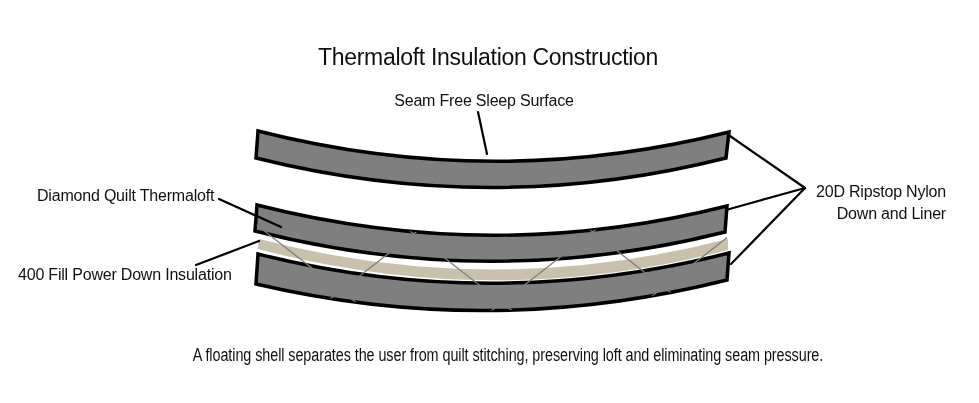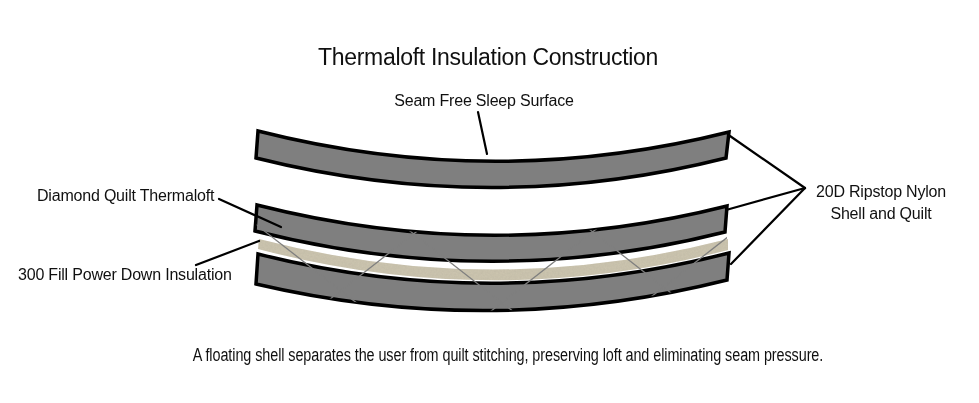--- a/index.html
+++ b/index.html
@@ -7,21 +7,21 @@
     position:relative;width:979px;height:403px;background:#ffffff;overflow:hidden;
     font-family:"Liberation Sans","DejaVu Sans",sans-serif;color:#111;
   }
   .canvas svg{position:absolute;left:0;top:0;}
   .txt{position:absolute;white-space:nowrap;color:#101010;letter-spacing:-0.2px;}
   .title{top:44px;left:0;width:976px;text-align:center;font-size:23px;letter-spacing:-0.3px;}
   .lbl{font-size:16px;line-height:19px;}
   .lbl-sleep{top:91px;left:484px;transform:translateX(-50%);}
   .lbl-quilt{top:186px;left:37px;}
   .lbl-down{top:265px;left:18px;}
-  .lbl-shell{top:181px;left:881px;transform:translateX(-50%);text-align:center;line-height:22px;}
+  .lbl-shell{top:181px;left:881px;transform:translateX(-50%);text-align:right;line-height:22px;}
   .caption{top:345px;left:23px;width:970px;text-align:center;font-size:18px;line-height:21px;}
   .caption .squeeze{display:inline-block;transform:scaleX(0.8);transform-origin:center;letter-spacing:-0.1px;}
   .band{stroke:#000;stroke-width:3.5;stroke-linejoin:miter;}
   .leader{stroke:#000;stroke-width:2.2;fill:none;stroke-linecap:round;}
   .stitch{stroke-width:1.3;fill:none;}
 </style>
 </head>
 <body>
 
 <div class="canvas">
@@ -65,24 +65,24 @@
     <line class="leader" x1="726" y1="210" x2="805" y2="188"></line>
     <line class="leader" x1="731" y1="264" x2="805" y2="188"></line>
   </svg>
 
   <div class="txt lbl lbl-sleep">Seam Free Sleep Surface</div>
 
   <div class="txt title">Thermaloft Insulation Construction</div>
 
   <div class="txt lbl lbl-quilt">Diamond Quilt Thermaloft</div>
 
-  <div class="txt lbl lbl-down">300 Fill Power Down Insulation</div>
+  <div class="txt lbl lbl-down">400 Fill Power Down Insulation</div>
 
   <div class="txt lbl lbl-shell">
     <div>20D Ripstop Nylon</div>
-    <div>Shell and Quilt</div>
+    <div>Down and Liner</div>
   </div>
 
   <div class="txt caption">
     <span class="squeeze">A floating shell separates the user from quilt stitching, preserving loft and eliminating seam pressure.</span>
   </div>
 
 </div>
 
 </body></html>

